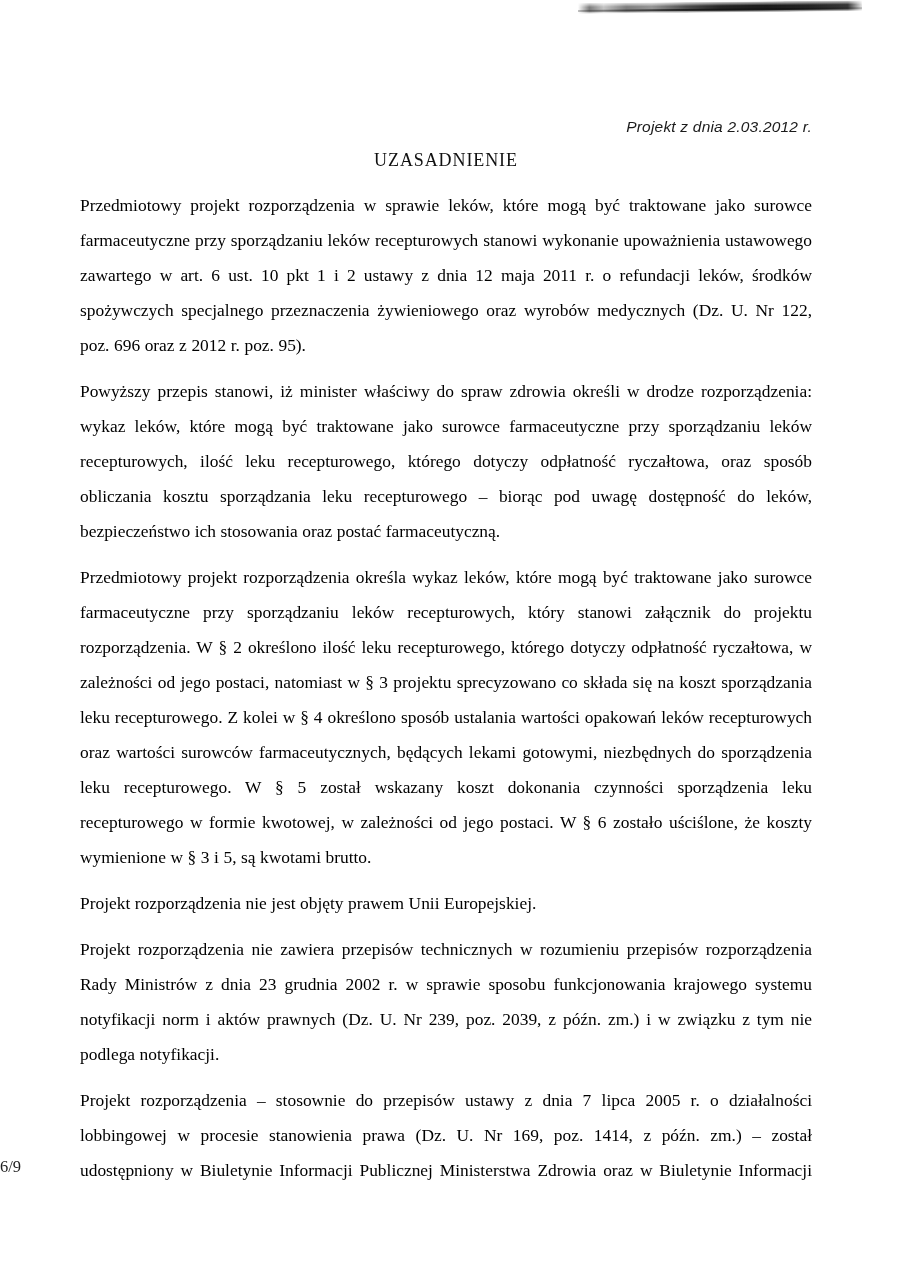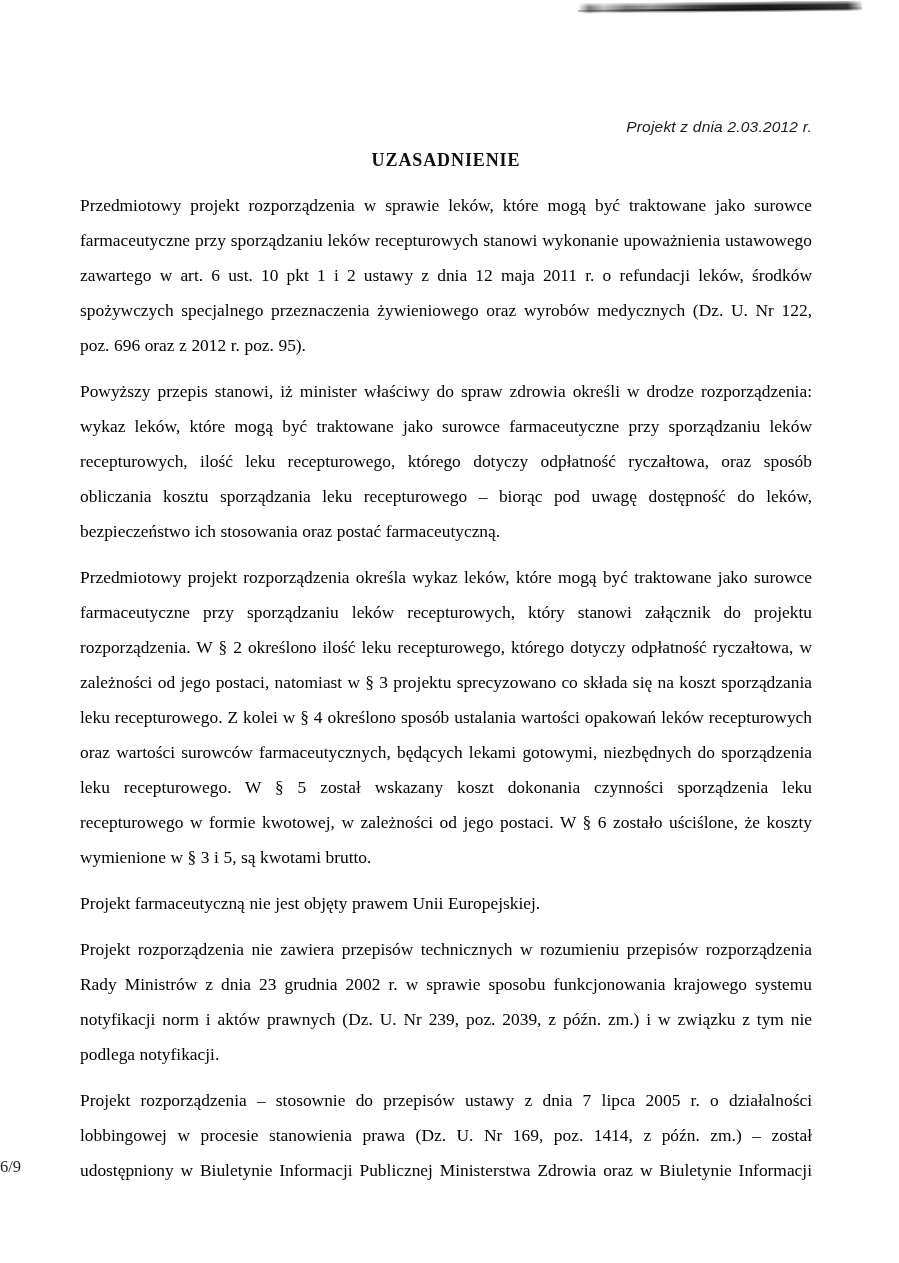--- a/index.html
+++ b/index.html
@@ -93,21 +93,21 @@
     font-size: 15.5px;
     text-align: right;
     color: #1b1b1b;
     margin: 0;
     padding-top: 118px;
     letter-spacing: 0.2px;
   }
 
   .doc-title {
     font-family: "Liberation Serif", "DejaVu Serif", serif;
-    font-weight: bold;
+    font-weight: normal;
     font-size: 18px;
     text-align: center;
     margin: 0;
     padding-top: 14px;
     letter-spacing: 0.9px;
     color: #101010;
   }
 
   .body-paragraphs {
     padding-top: 17px;
@@ -150,21 +150,21 @@
   <div id="content">
 
     <div class="doc-header-date">Projekt z dnia 2.03.2012 r.</div>
 
     <h1 class="doc-title">UZASADNIENIE</h1>
 
     <div class="body-paragraphs">
       <p class="para">Przedmiotowy projekt rozporządzenia w sprawie leków, które mogą być traktowane jako surowce farmaceutyczne przy sporządzaniu leków recepturowych stanowi wykonanie upoważnienia ustawowego zawartego w art. 6 ust. 10 pkt 1 i 2 ustawy z dnia 12 maja 2011 r. o refundacji leków, środków spożywczych specjalnego przeznaczenia żywieniowego oraz wyrobów medycznych (Dz. U. Nr 122, poz. 696 oraz z 2012 r. poz. 95).</p>
       <p class="para">Powyższy przepis stanowi, iż minister właściwy do spraw zdrowia określi w drodze rozporządzenia: wykaz leków, które mogą być traktowane jako surowce farmaceutyczne przy sporządzaniu leków recepturowych, ilość leku recepturowego, którego dotyczy odpłatność ryczałtowa, oraz sposób obliczania kosztu sporządzania leku recepturowego – biorąc pod uwagę dostępność do leków, bezpieczeństwo ich stosowania oraz postać farmaceutyczną.</p>
       <p class="para">Przedmiotowy projekt rozporządzenia określa wykaz leków, które mogą być traktowane jako surowce farmaceutyczne przy sporządzaniu leków recepturowych, który stanowi załącznik do projektu rozporządzenia. W § 2 określono ilość leku recepturowego, którego dotyczy odpłatność ryczałtowa, w zależności od jego postaci, natomiast w § 3 projektu sprecyzowano co składa się na koszt sporządzania leku recepturowego. Z kolei w § 4 określono sposób ustalania wartości opakowań leków recepturowych oraz wartości surowców farmaceutycznych, będących lekami gotowymi, niezbędnych do sporządzenia leku recepturowego. W § 5 został wskazany koszt dokonania czynności sporządzenia leku recepturowego w formie kwotowej, w zależności od jego postaci. W § 6 zostało uściślone, że koszty wymienione w § 3 i 5, są kwotami brutto.</p>
-      <p class="para">Projekt farmaceutyczną nie jest objęty prawem Unii Europejskiej.</p>
+      <p class="para">Projekt rozporządzenia nie jest objęty prawem Unii Europejskiej.</p>
       <p class="para">Projekt rozporządzenia nie zawiera przepisów technicznych w rozumieniu przepisów rozporządzenia Rady Ministrów z dnia 23 grudnia 2002 r. w sprawie sposobu funkcjonowania krajowego systemu notyfikacji norm i aktów prawnych (Dz. U. Nr 239, poz. 2039, z późn. zm.) i w związku z tym nie podlega notyfikacji.</p>
       <p class="para">Projekt rozporządzenia – stosownie do przepisów ustawy z dnia 7 lipca 2005 r. o działalności lobbingowej w procesie stanowienia prawa (Dz. U. Nr 169, poz. 1414, z późn. zm.) – został udostępniony w Biuletynie Informacji Publicznej Ministerstwa Zdrowia oraz w Biuletynie Informacji Publicznej Rządowego Centrum Legislacji, z chwilą przekazania projektu do uzgodnień z członkami Rady Ministrów.</p>
     </div>
 
   </div>
 
   <div class="page-number">6/9</div>
 
 </div>
 

